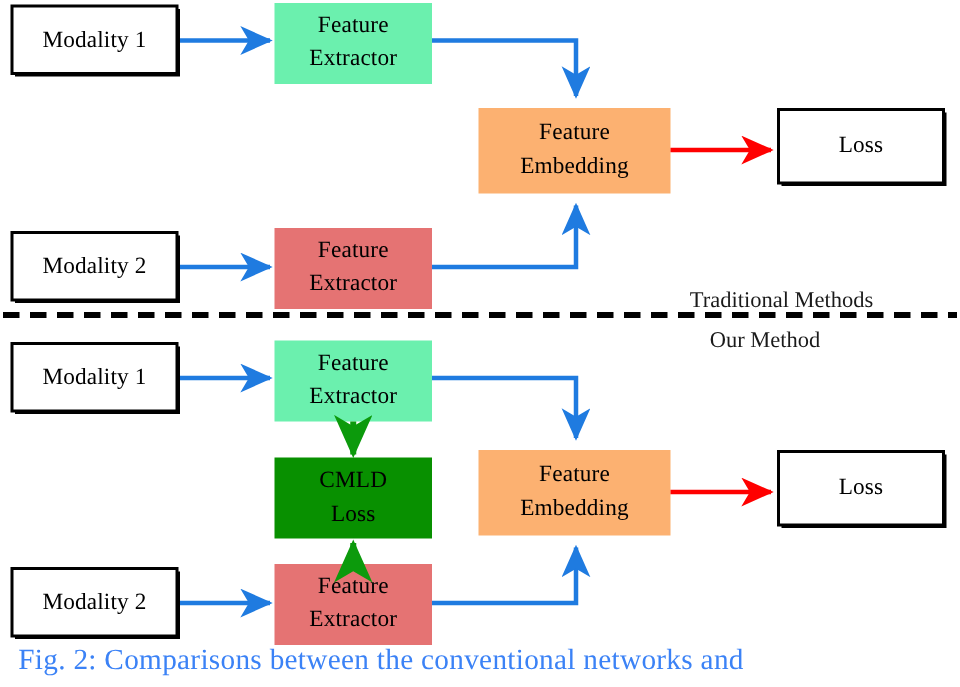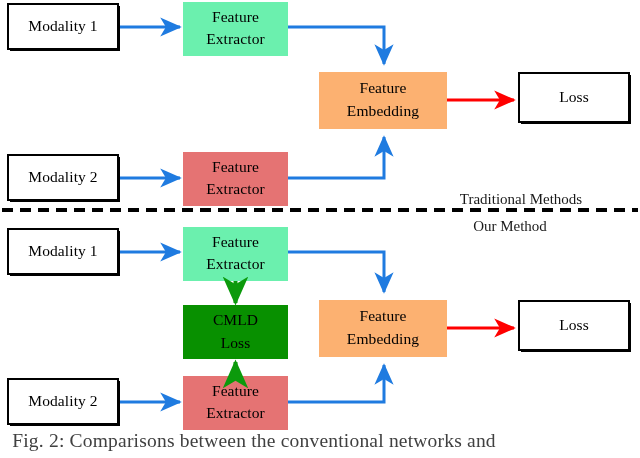--- a/index.html
+++ b/index.html
@@ -50,21 +50,21 @@
     dominant-baseline: middle;
   }
   .caption-text {
     position: absolute;
     left: 0;
     top: 430px;
     width: 508px;
     text-align: center;
     font-family: "Liberation Serif", "DejaVu Serif", serif;
     font-size: 19.5px;
-    color: #404040;
+    color: #3b82f6;
     white-space: nowrap;
     letter-spacing: 0.2px;
   }
   .plain-box-rect {
     fill: #ffffff;
     stroke: #000000;
     stroke-width: 2;
   }
   .shadow-edge {
     fill: #000000;

